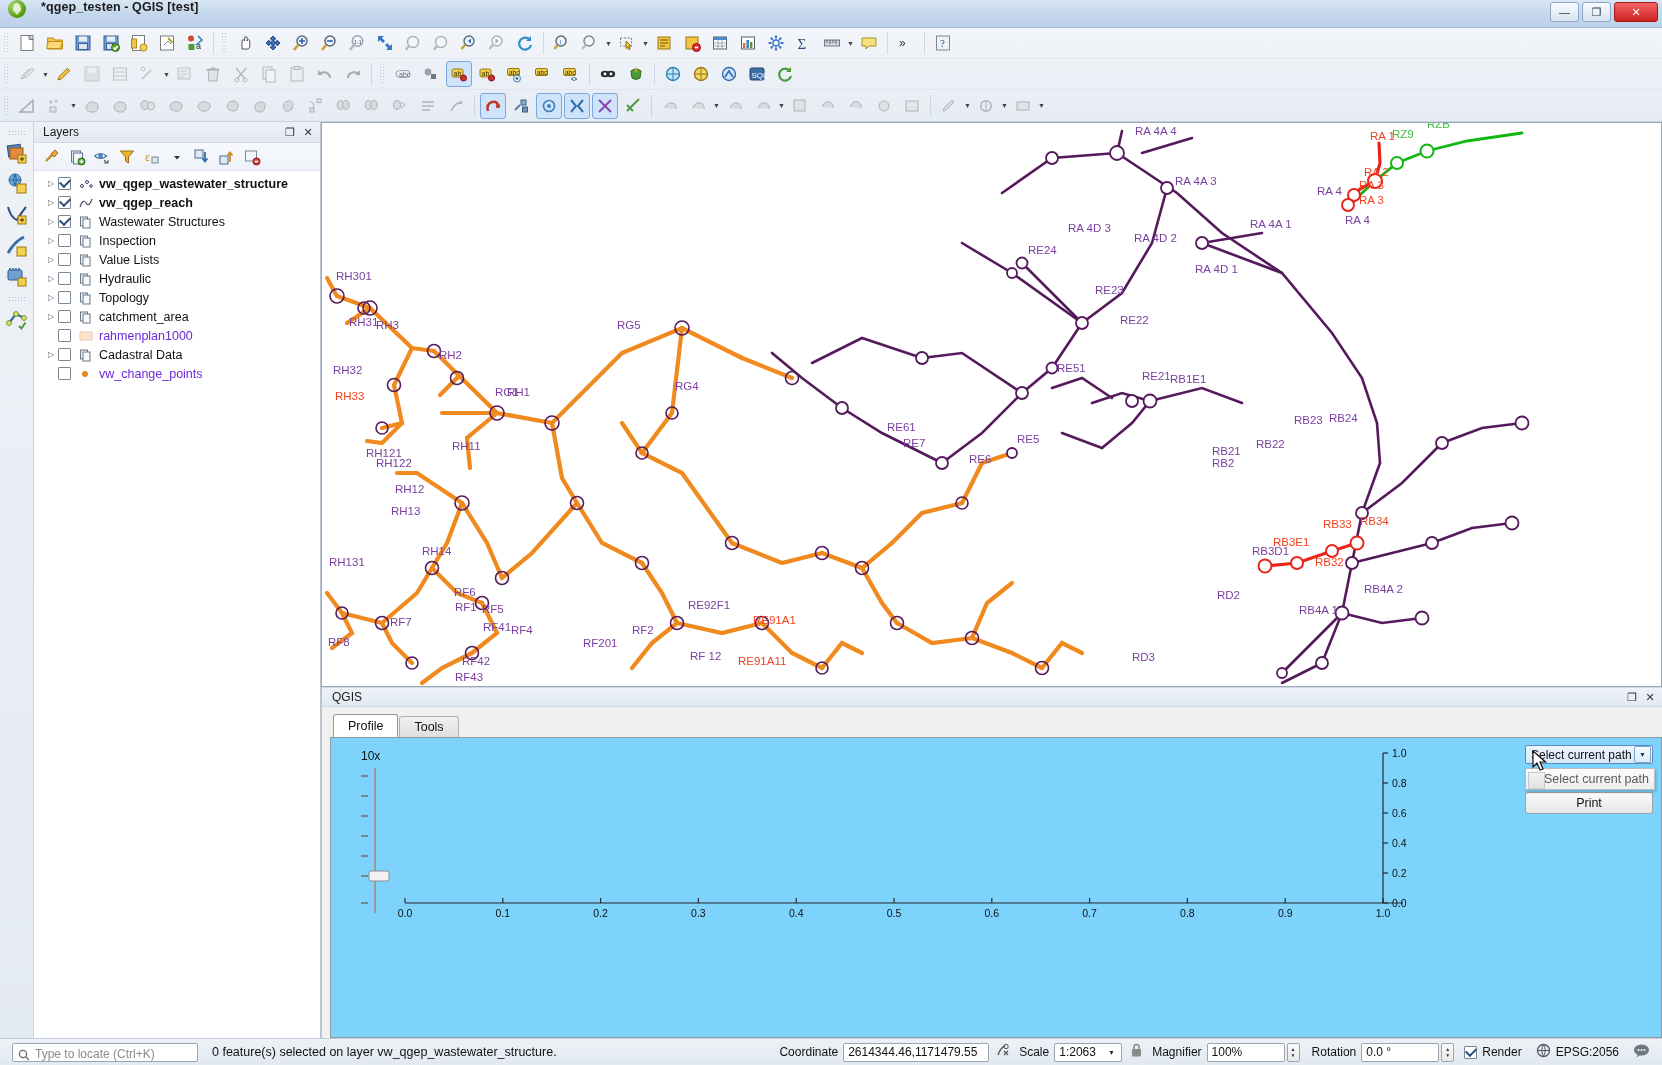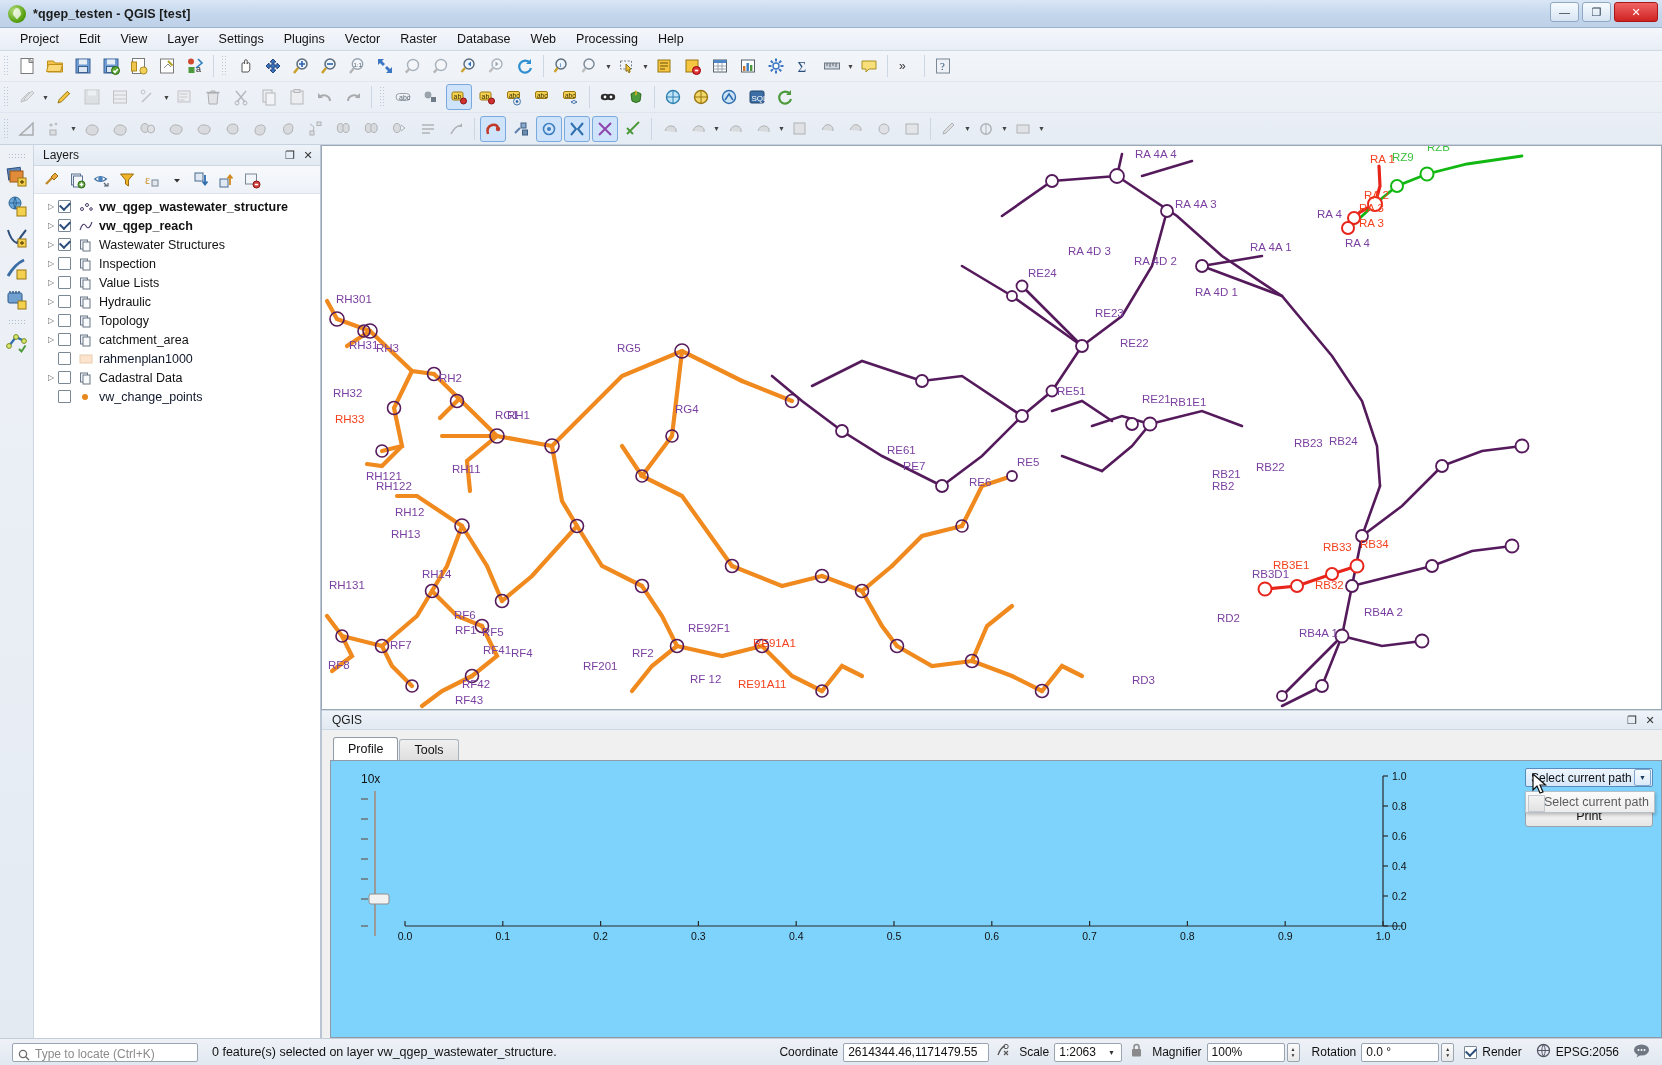--- a/index.html
+++ b/index.html
@@ -16,22 +16,23 @@
     position: relative;
     display: flex; flex-direction: column;
     background: linear-gradient(#e9eef4, #dde5ee);
   }
 
   
   .titlebar {
     height: 28px; flex: 0 0 28px;
     background: linear-gradient(#d9e6f5, #c3d6ec 55%, #bed1e8);
     border-bottom: 1px solid #9bb4cf;
-    display: flex; align-items: center;
+    display: flex; 
     position: relative;
+    gap: 8px;
   }
   .title-icon {
     width: 18px; height: 18px; margin-left: 8px; margin-right: 7px;
     border-radius: 50%;
     background: radial-gradient(circle at 35% 32%, #b4dd7a, #4e9a06 70%, #2e6b00);
     position: relative;
   }
   .title-icon::after {
     content: ""; position: absolute;
     left: 5px; top: 3px; width: 8px; height: 12px;
@@ -180,21 +181,21 @@
     display: flex; align-items: center; justify-content: center;
   }
   .lchk.on::after {
     content: ""; width: 8px; height: 5px;
     border-left: 2px solid #2b4d79; border-bottom: 2px solid #2b4d79;
     transform: rotate(-45deg) translate(1px, -1px);
   }
   .licon { width: 18px; flex: 0 0 18px; display: flex; align-items: center; justify-content: center; margin-right: 4px; }
   .lname { white-space: nowrap; }
   .lname.bold { font-weight: 700; }
-  .lname.dim { color: #0f172a; }
+  .lname.dim { color: #6d28d9; }
 
   
   .mapwrap {
     flex: 1 1 auto; display: flex; flex-direction: column; min-width: 0;
     background: #eef2f7;
   }
   .map-canvas {
     flex: 0 0 565px; height: 565px;
     background: #fff;
     border: 1px solid #9aa7b5;
@@ -276,21 +277,21 @@
     width: 15px; height: 15px;
     background: linear-gradient(#f3f3f3, #e2e2e2);
     border: 1px solid #c4c9cf;
   }
   .btn {
     height: 22px; display: flex; align-items: center; justify-content: center;
     border: 1px solid #9aa3ad; border-radius: 3px;
     background: linear-gradient(#fbfbfb, #e6e6e6);
     font-size: 12.5px; color: #111;
   }
-  .btn.print { margin-top: 12px; }
+  .btn.print { margin-top: 22px; }
 
   .cursor-arrow { position: absolute; pointer-events: none; }
 
   
   .statusbar {
     height: 27px; flex: 0 0 27px;
     background: linear-gradient(#eef2f7, #e1e8f1);
     border-top: 1px solid #c3cdd9;
     display: flex; align-items: center;
     padding: 0 6px; gap: 0px; font-size: 12px; color: #111;
@@ -343,34 +344,20 @@
   <div class="titlebar">
     <div class="title-icon"></div>
     <span class="title-text">*qgep_testen - QGIS [test]</span>
     <div class="win-btns">
       <div class="win-btn">—</div>
       <div class="win-btn">❐</div>
       <div class="win-btn close">✕</div>
     </div>
   </div>
 
-  <div class="menubar">
-    <div class="menu-item">Project</div>
-    <div class="menu-item">Edit</div>
-    <div class="menu-item">View</div>
-    <div class="menu-item">Layer</div>
-    <div class="menu-item">Settings</div>
-    <div class="menu-item">Plugins</div>
-    <div class="menu-item">Vector</div>
-    <div class="menu-item">Raster</div>
-    <div class="menu-item">Database</div>
-    <div class="menu-item">Web</div>
-    <div class="menu-item">Processing</div>
-    <div class="menu-item">Help</div>
-  </div>
 
   <div class="toolbars">
 
     <div class="toolrow">
       <div class="grip"></div>
       <div class="tbtn">
           <svg width="18" height="18">
             <rect x="3" y="1.5" width="12" height="15" fill="#fff" stroke="#7a7a7a"></rect>
             <path d="M11 1.5 L15 5.5 L11 5.5 Z" fill="#dcdcdc" stroke="#7a7a7a"></path>
           </svg>

